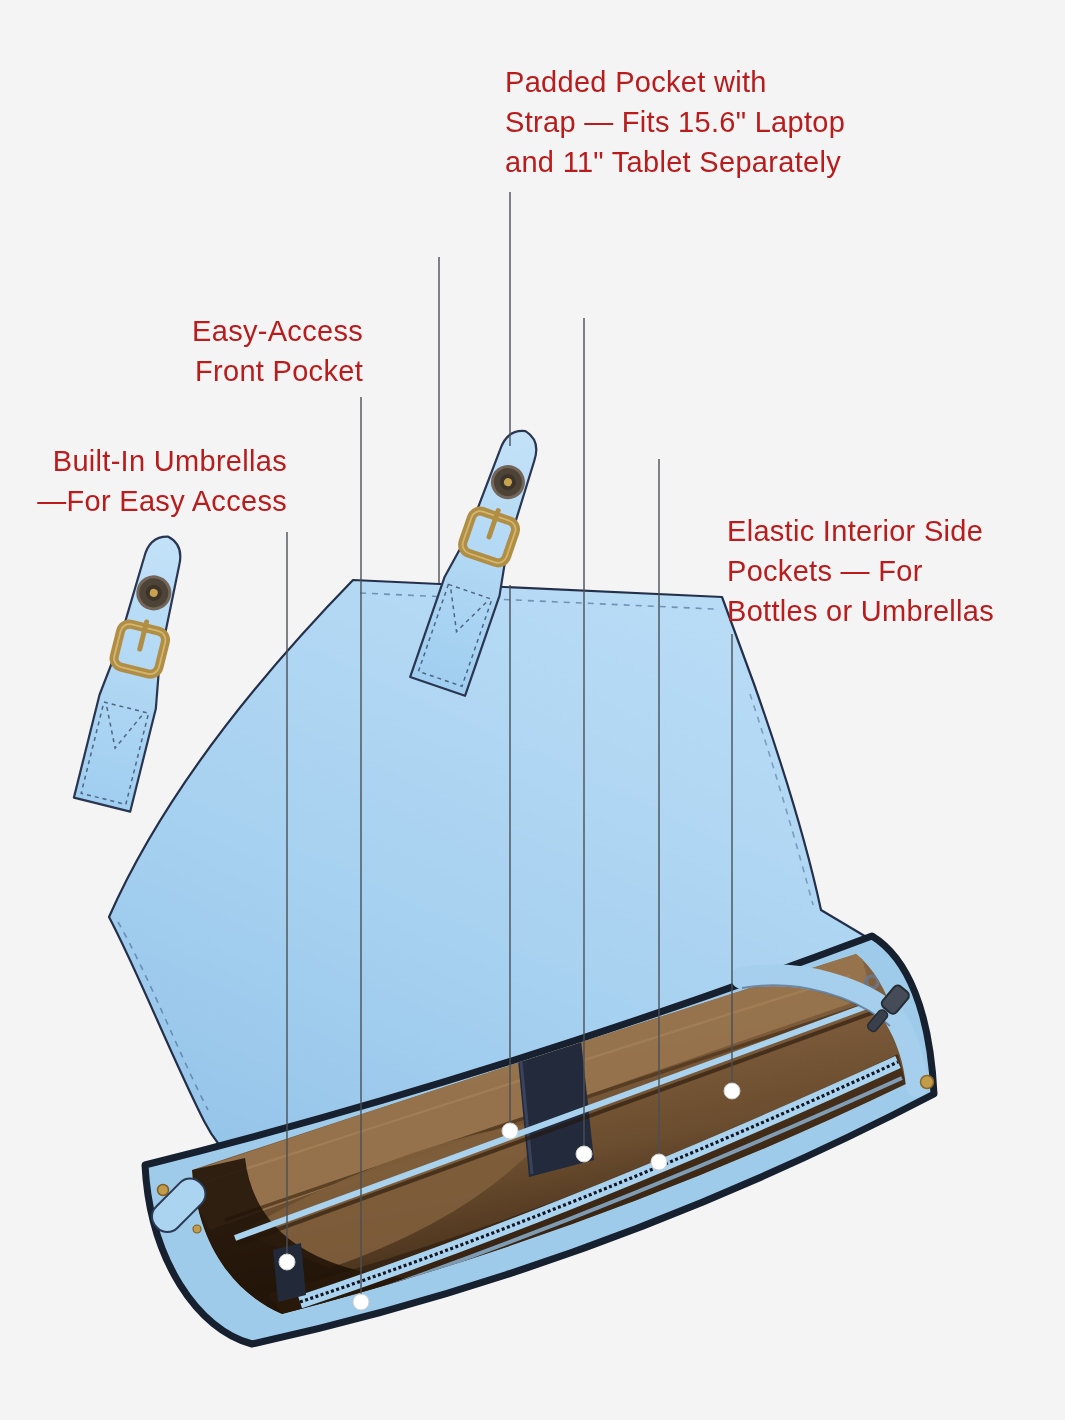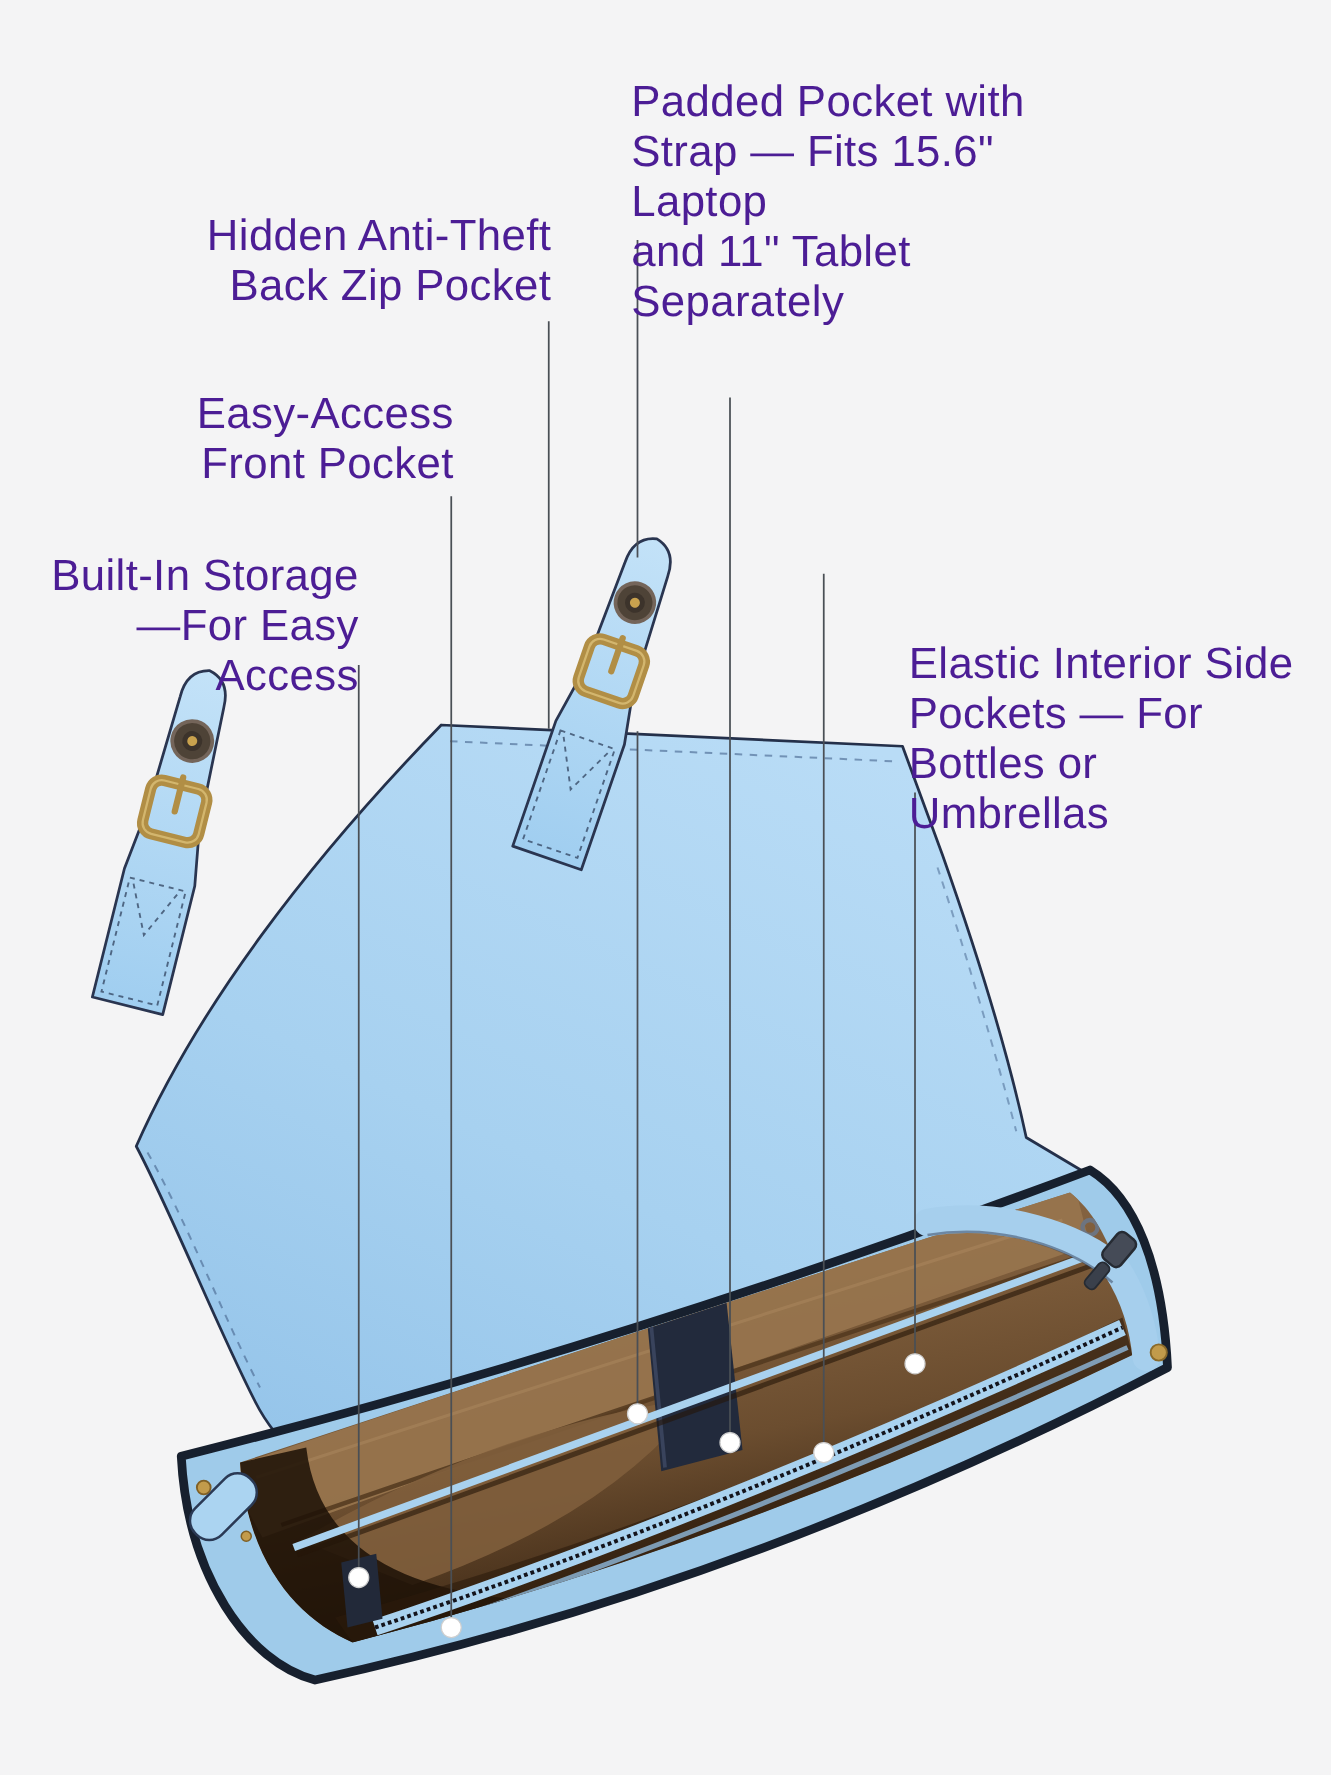--- a/index.html
+++ b/index.html
@@ -7,24 +7,24 @@
     position:relative;
     width:1065px;height:1420px;
     margin:0 auto;
     background:#f4f4f5;
     overflow:hidden;
     font-family:"Liberation Sans", sans-serif;
   }
   .art{position:absolute;left:0;top:0;width:1065px;height:1420px;}
   .callout{
     position:absolute;
-    font-size:35px;
+    font-size:29px;
     line-height:40px;
     letter-spacing:0.3px;
-    color:#4c1d95;
+    color:#b91c1c;
     white-space:pre-line;
   }
   .align-left{text-align:left;}
   .align-right{text-align:right;}
 </style>
 </head>
 <body>
 
 <div class="stage">
 
@@ -150,28 +150,26 @@
       <circle cx="584" cy="1154" r="8"></circle>
       <circle cx="659" cy="1162" r="8"></circle>
       <circle cx="732" cy="1091" r="8"></circle>
     </g>
   </svg>
 
   <div class="callout align-left" style="left:505px; top:62px;  width:400px;">Padded Pocket with
 Strap — Fits 15.6" Laptop
 and 11" Tablet Separately</div>
 
-  <div class="callout align-right" style="right:624px; top:169px; width:320px;">Hidden Anti-Theft
-Back Zip Pocket</div>
 
 
   <div class="callout align-right" style="right:702px; top:311px; width:260px;">Easy-Access
 Front Pocket</div>
 
 
-  <div class="callout align-right" style="right:778px; top:441px; width:280px;">Built-In Storage
+  <div class="callout align-right" style="right:778px; top:441px; width:280px;">Built-In Umbrellas
 —For Easy Access</div>
 
   <div class="callout align-left" style="left:727px; top:511px; width:320px;">Elastic Interior Side
 Pockets — For
 Bottles or Umbrellas</div>
 
 </div>
 
 </body></html>

